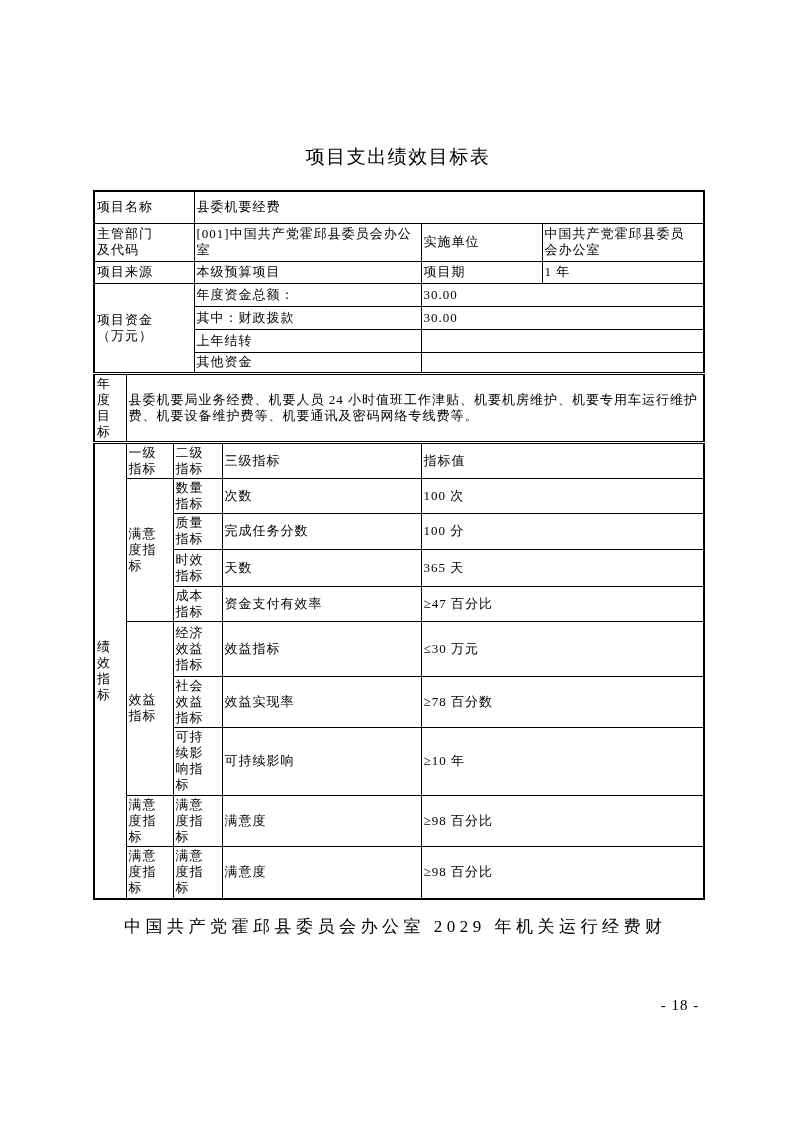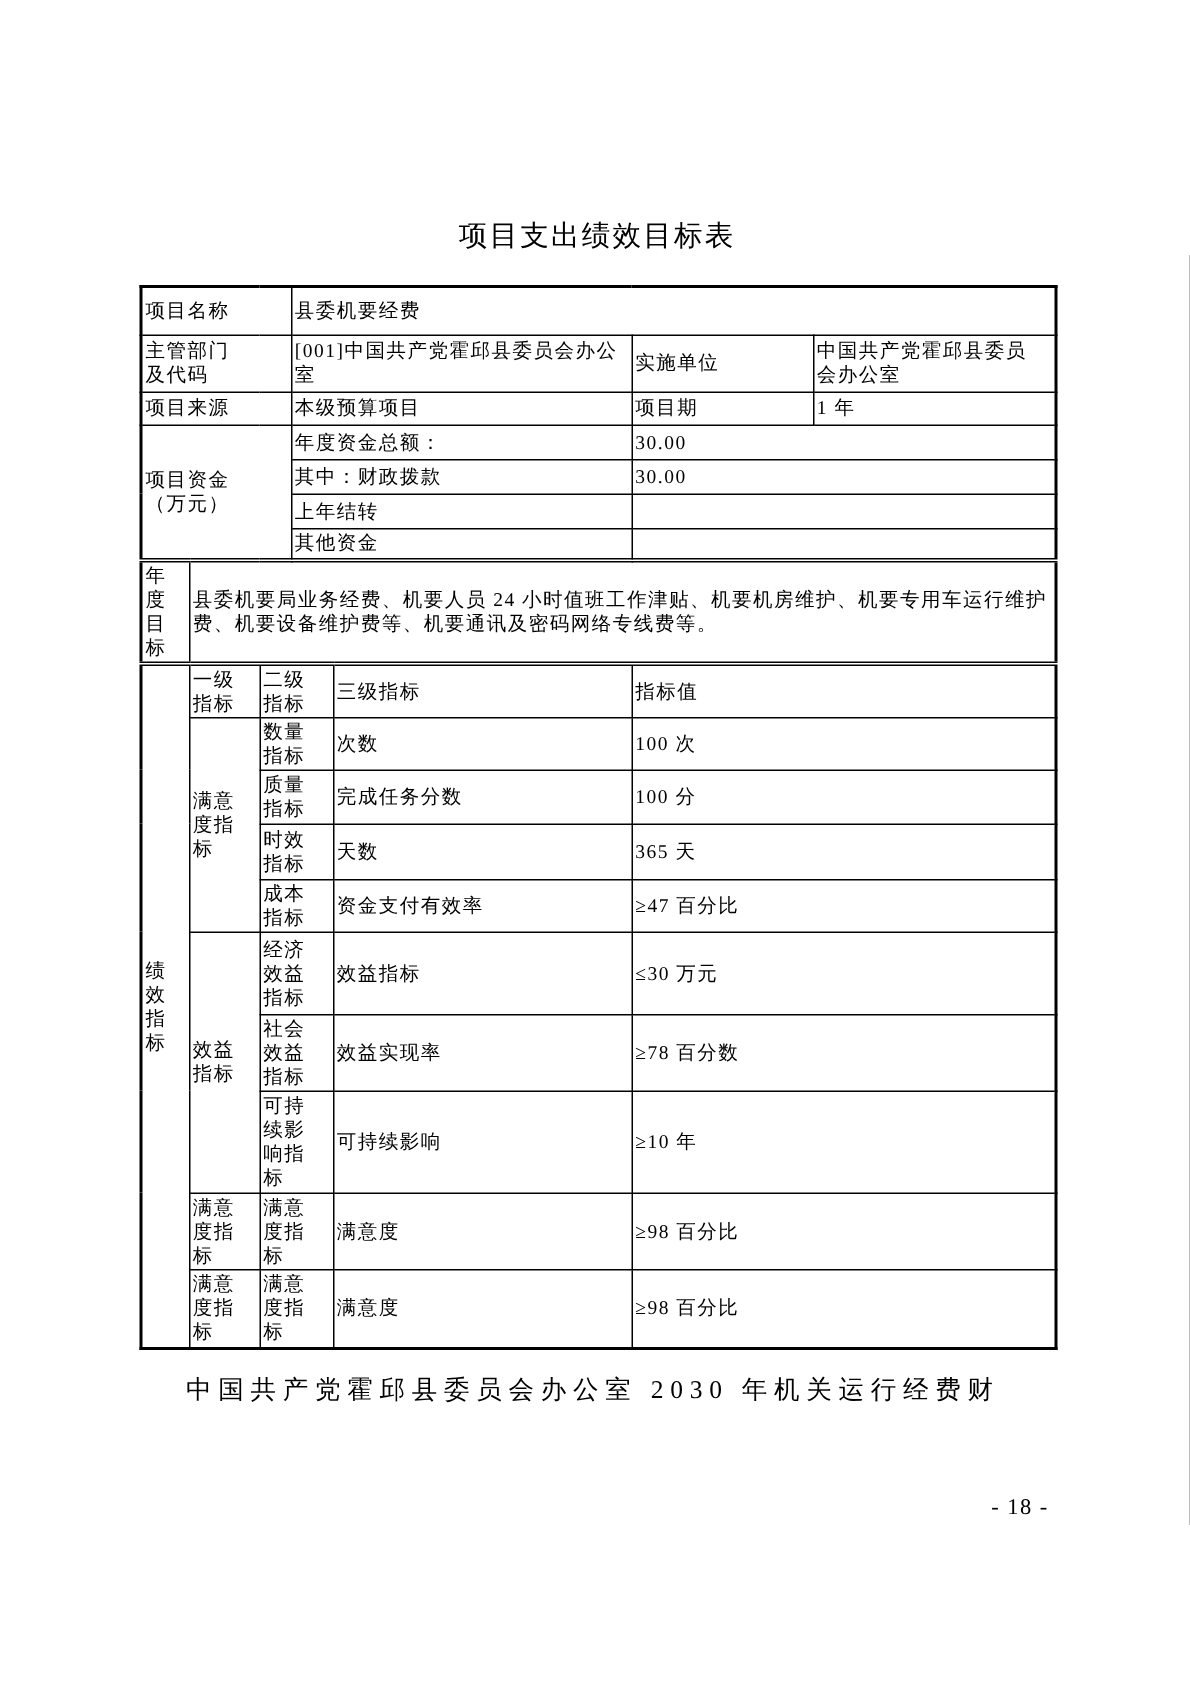--- a/index.html
+++ b/index.html
@@ -172,18 +172,18 @@
     <tr style="height:53px">
       <td><span class="wrapbox w30">满意度指标</span></td>
       <td colspan="2"><span class="wrapbox w30">满意度指标</span></td>
       <td>满意度</td>
       <td colspan="2">≥98 百分比</td>
     </tr>
   </tbody>
     </table>
 
   <div class="footer-block">
-    <div class="footer-para">中国共产党霍邱县委员会办公室 2030 年机关运行经费财</div>
+    <div class="footer-para">中国共产党霍邱县委员会办公室 2029 年机关运行经费财</div>
   </div>
 
   <div class="page-number">- 18 -</div>
 
 </div>
 
 </body></html>

